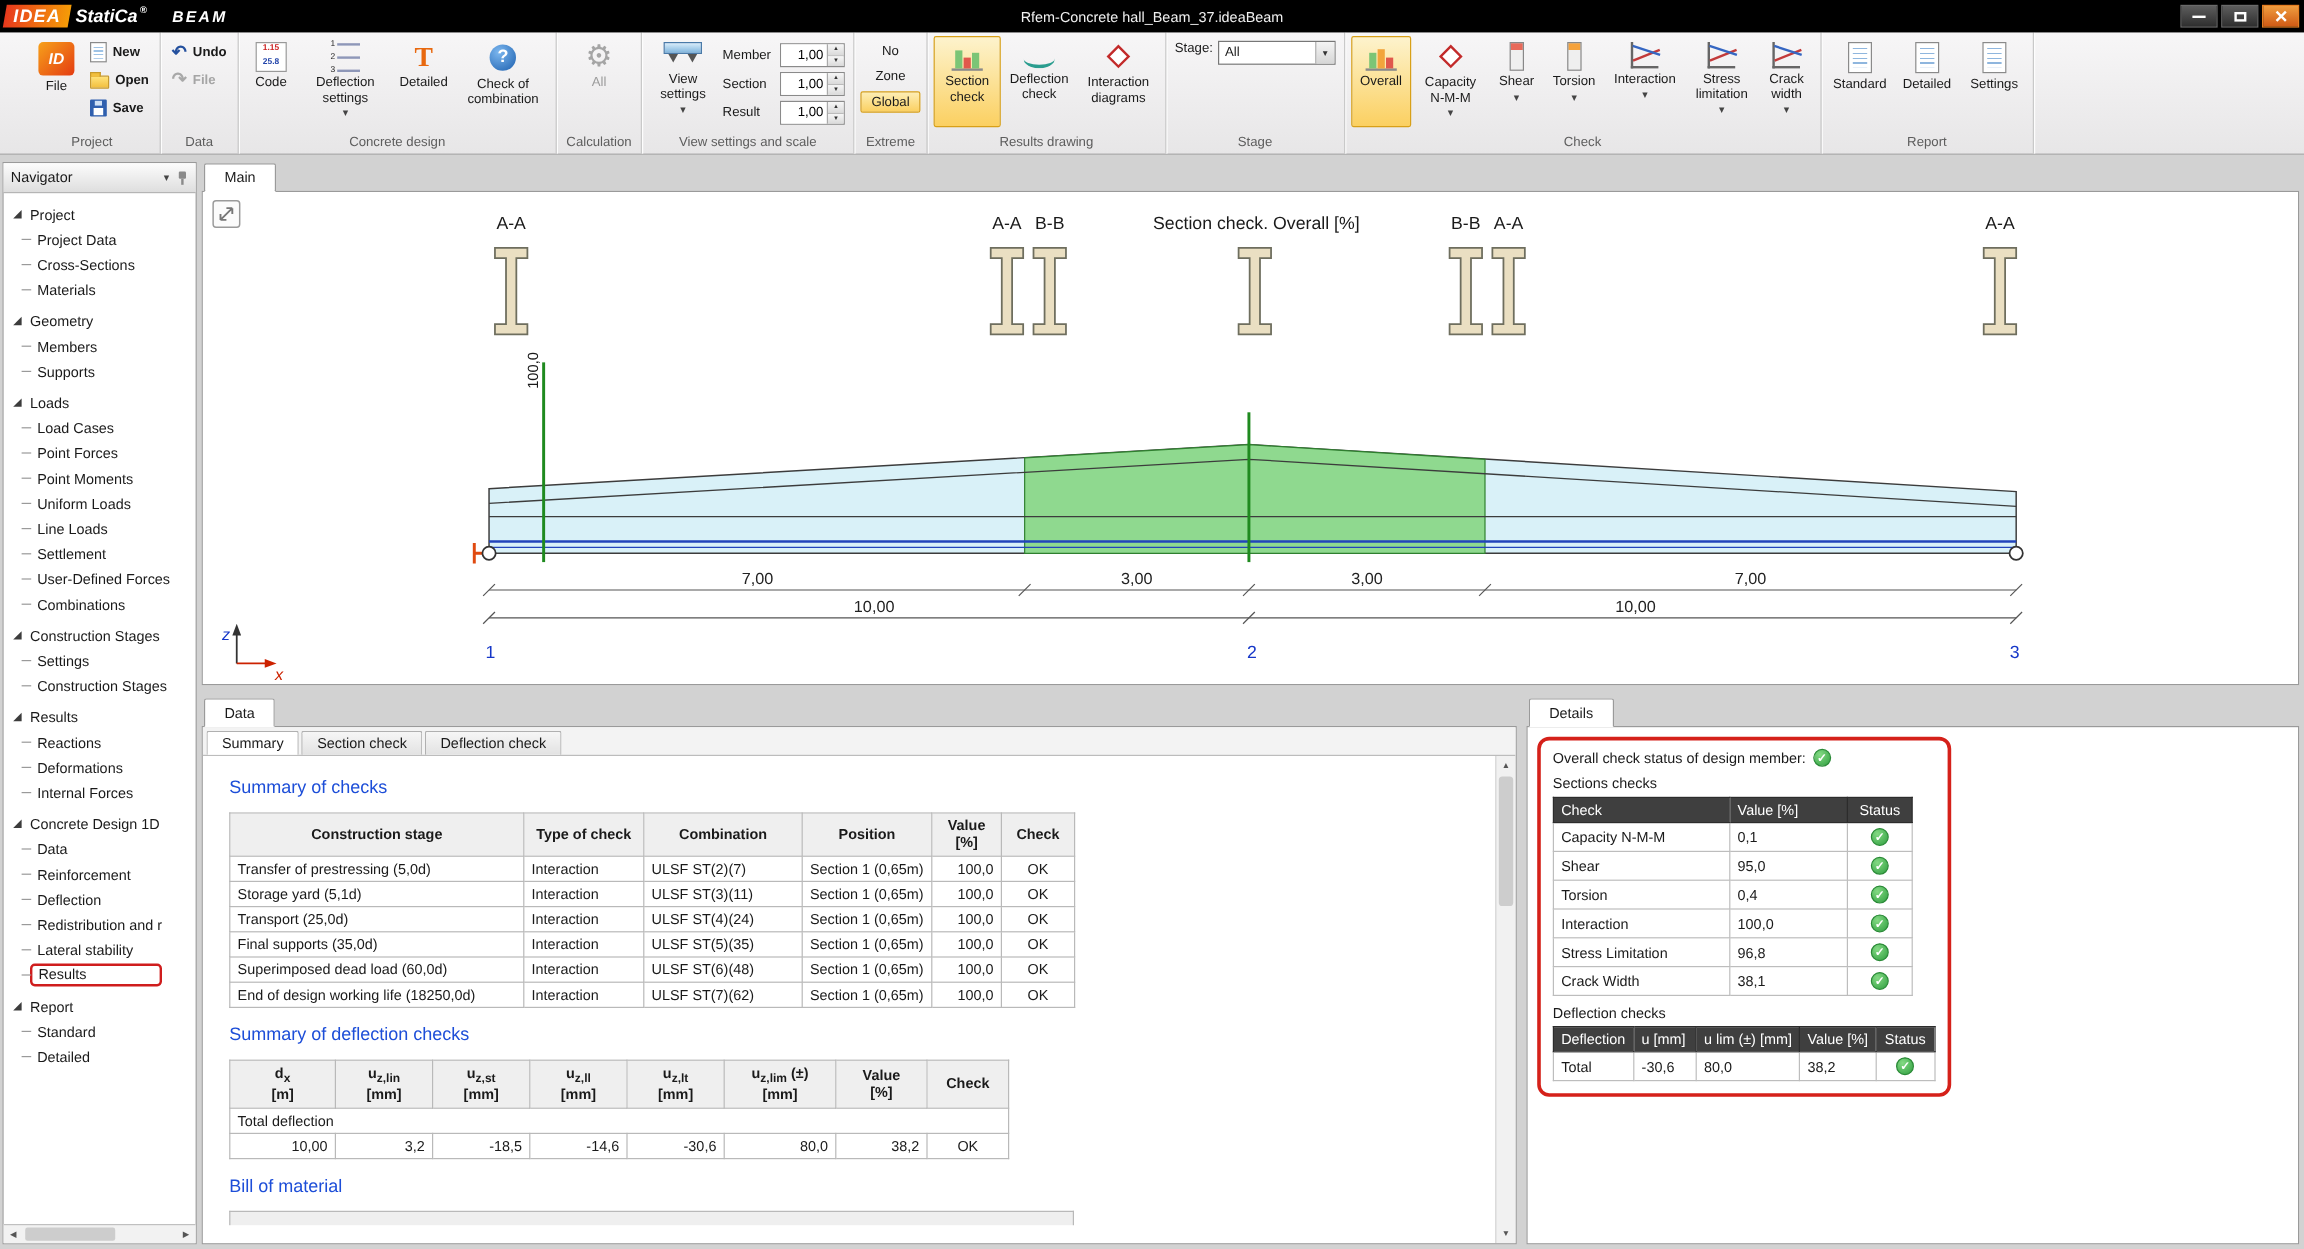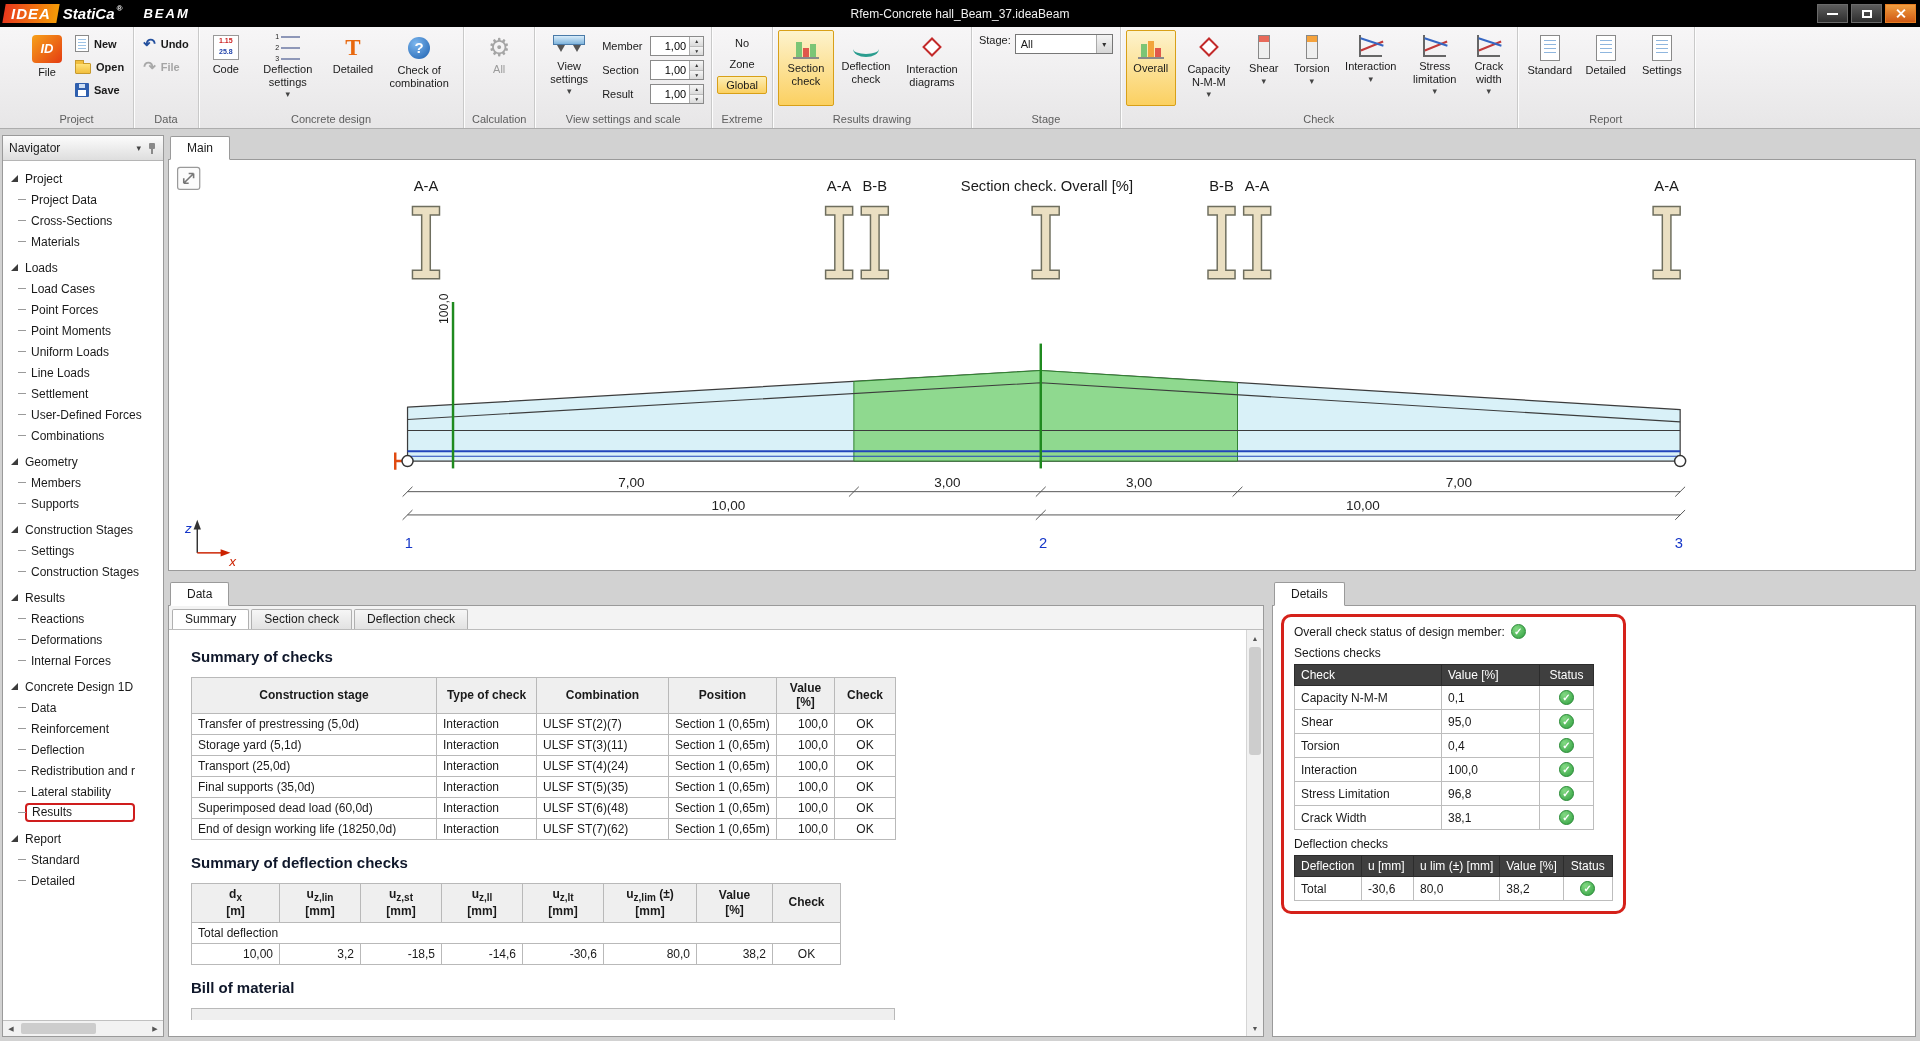--- a/index.html
+++ b/index.html
@@ -130,21 +130,21 @@
 
 .bottom-row{flex:1;display:flex;gap:8px;min-height:0;}
 .data-panel{width:1096px;display:flex;flex-direction:column;min-height:0;}
 .details-panel{flex:1;display:flex;flex-direction:column;min-height:0;}
 .panel-body{flex:1;background:#fff;border:1px solid #9a9a9a;overflow:hidden;display:flex;flex-direction:column;min-height:0;}
 .subtabs{display:flex;height:24px;background:#f3f3f3;border-bottom:1px solid #bcbcbc;padding:3px 0 0 3px;gap:2px;}
 .subtab{padding:2px 12px 0;font-size:12px;border:1px solid #b0b0b0;border-bottom:none;background:linear-gradient(#f6f6f6,#e2e2e2);border-radius:2px 2px 0 0;cursor:pointer;}
 .subtab.active{background:#fff;}
 .data-scrollwrap{flex:1;display:flex;overflow:hidden;min-height:0;}
 .data-content{flex:1;padding:16px 8px 0 22px;overflow:hidden;}
-h3.orange{color:#0f172a;font-size:15px;font-weight:bold;margin:2px 0 12px;}
+h3.orange{color:#1d4ed8;font-size:15px;font-weight:normal;margin:2px 0 12px;}
 table.tbl{border-collapse:collapse;font-size:12px;table-layout:fixed;margin-bottom:14px;}
 .tbl th,.tbl td{border:1px solid #b9b9b9;padding:1px 6px;overflow:hidden;white-space:nowrap;}
 .tbl td{height:21px;}
 .tbl th{background:#efefef;font-weight:bold;padding:3px 4px;line-height:1.2;}
 .tbl td.l,.tbl th.l{text-align:left}.tbl td.c,.tbl th.c{text-align:center}.tbl td.r,.tbl th.r{text-align:right}
 .clip-bar{width:704px;height:12px;background:#efefef;border:1px solid #b9b9b9;border-bottom:none;}
 .vscroll{width:17px;background:#f1f1f1;border-left:1px solid #d5d5d5;display:flex;flex-direction:column;}
 .vs-btn{height:16px;display:flex;align-items:center;justify-content:center;font-size:7px;color:#555;cursor:pointer;}
 .vs-track{flex:1;position:relative;}
 .vs-thumb{position:absolute;top:1px;left:2px;right:2px;height:108px;background:#cdcdcd;border-radius:3px;cursor:grab;}
@@ -464,57 +464,57 @@
           <div class="tg-child">
             <span>Cross-Sections</span>
           </div>
           <div class="tg-child">
             <span>Materials</span>
           </div>
         </div>
         <div class="tree-group">
           <div class="tg-head">
             <span class="exp"></span>
-            <span>Loads</span>
-          </div>
-          <div class="tg-child">
-            <span>Load Cases</span>
-          </div>
-          <div class="tg-child">
-            <span>Point Forces</span>
-          </div>
-          <div class="tg-child">
-            <span>Point Moments</span>
-          </div>
-          <div class="tg-child">
-            <span>Uniform Loads</span>
-          </div>
-          <div class="tg-child">
-            <span>Line Loads</span>
-          </div>
-          <div class="tg-child">
-            <span>Settlement</span>
-          </div>
-          <div class="tg-child">
-            <span>User-Defined Forces</span>
-          </div>
-          <div class="tg-child">
-            <span>Combinations</span>
+            <span>Geometry</span>
+          </div>
+          <div class="tg-child">
+            <span>Members</span>
+          </div>
+          <div class="tg-child">
+            <span>Supports</span>
           </div>
         </div>
         <div class="tree-group">
           <div class="tg-head">
             <span class="exp"></span>
-            <span>Geometry</span>
-          </div>
-          <div class="tg-child">
-            <span>Members</span>
-          </div>
-          <div class="tg-child">
-            <span>Supports</span>
+            <span>Loads</span>
+          </div>
+          <div class="tg-child">
+            <span>Load Cases</span>
+          </div>
+          <div class="tg-child">
+            <span>Point Forces</span>
+          </div>
+          <div class="tg-child">
+            <span>Point Moments</span>
+          </div>
+          <div class="tg-child">
+            <span>Uniform Loads</span>
+          </div>
+          <div class="tg-child">
+            <span>Line Loads</span>
+          </div>
+          <div class="tg-child">
+            <span>Settlement</span>
+          </div>
+          <div class="tg-child">
+            <span>User-Defined Forces</span>
+          </div>
+          <div class="tg-child">
+            <span>Combinations</span>
           </div>
         </div>
         <div class="tree-group">
           <div class="tg-head">
             <span class="exp"></span>
             <span>Construction Stages</span>
           </div>
           <div class="tg-child">
             <span>Settings</span>
           </div>

